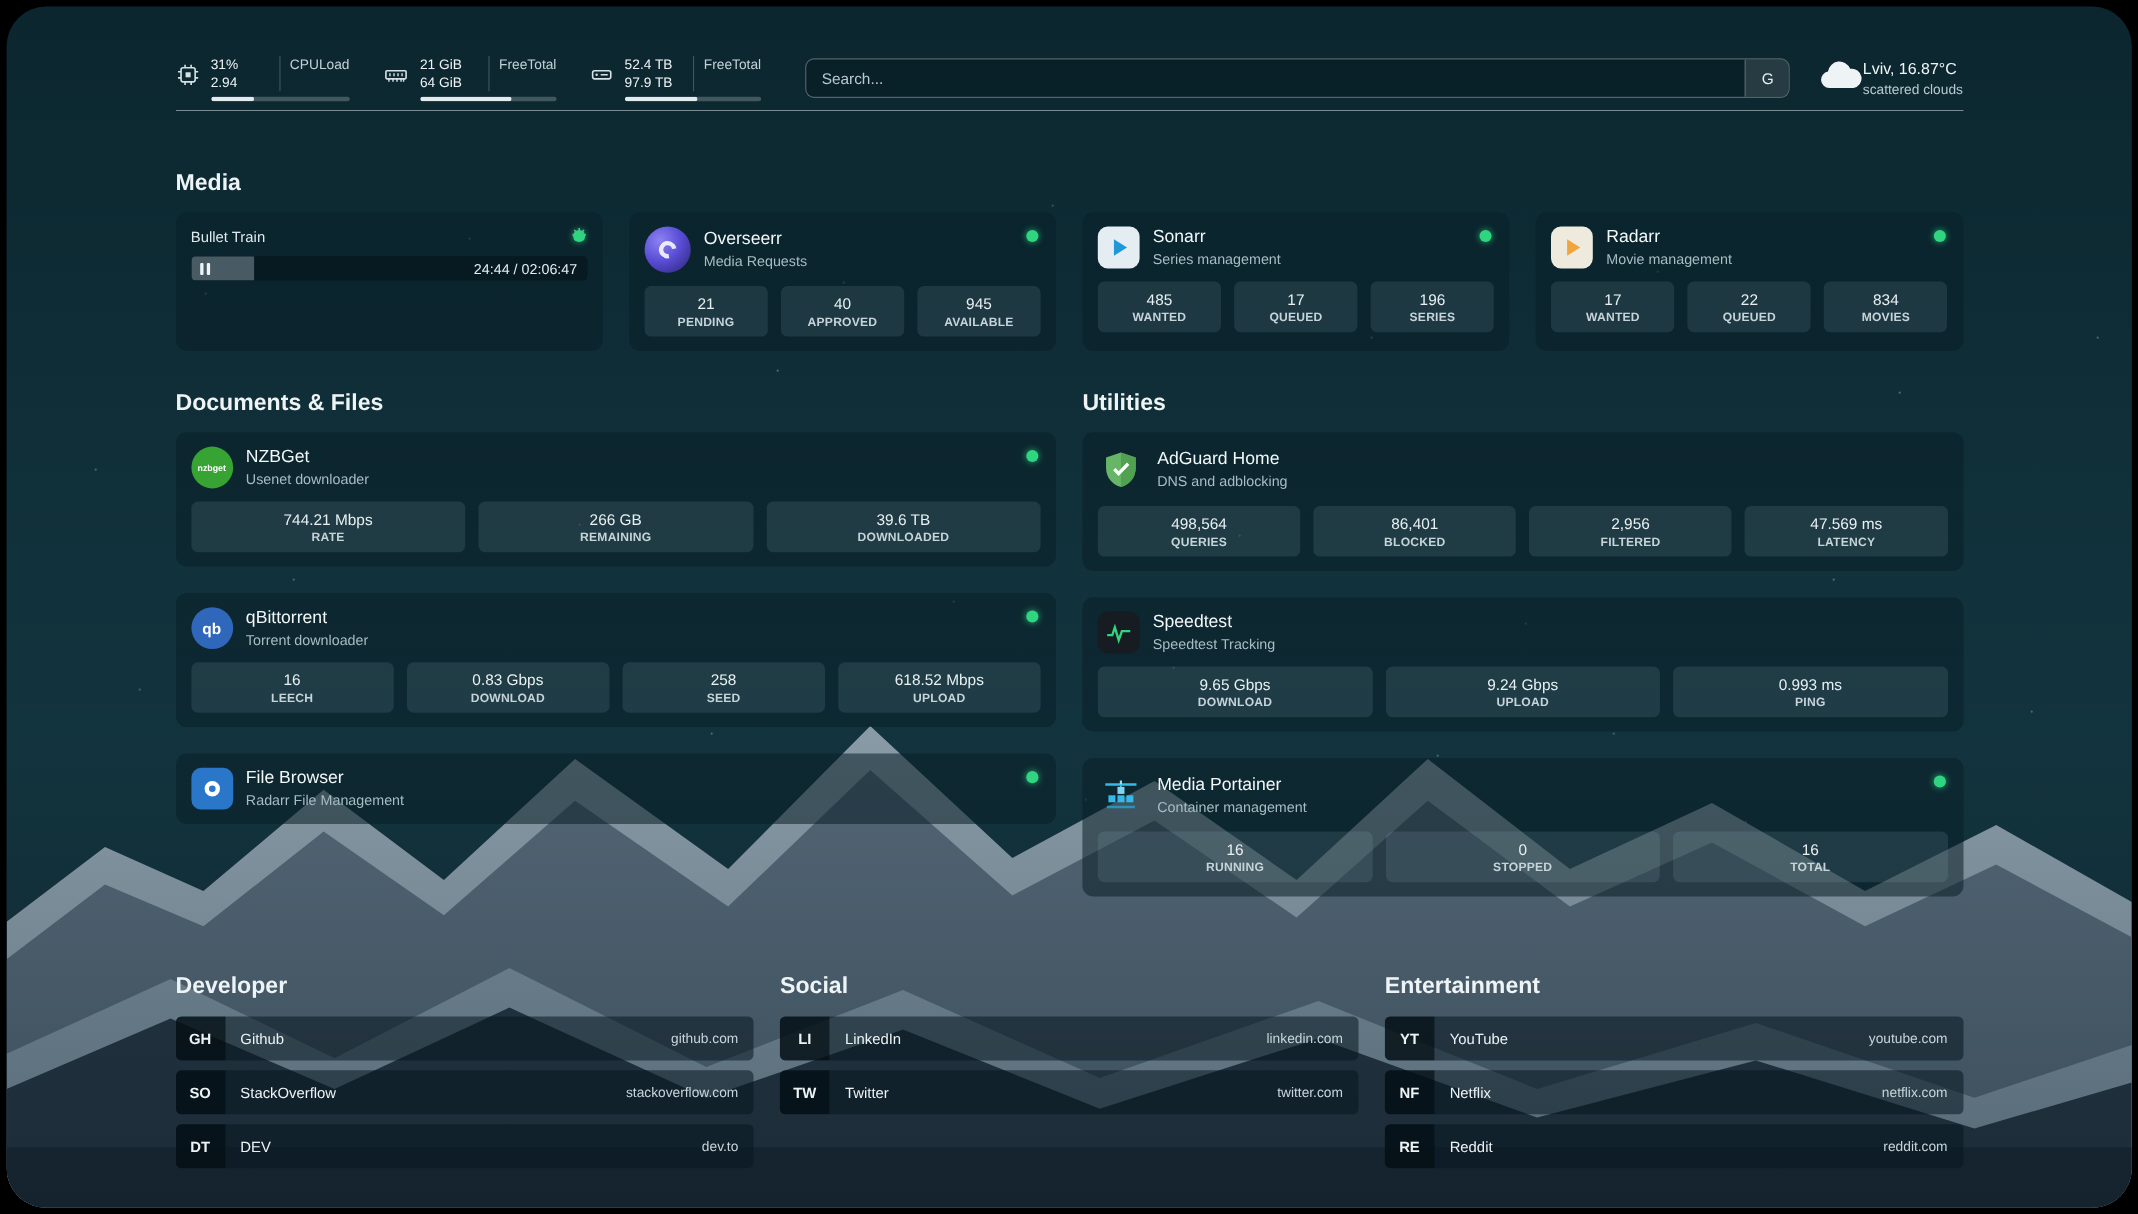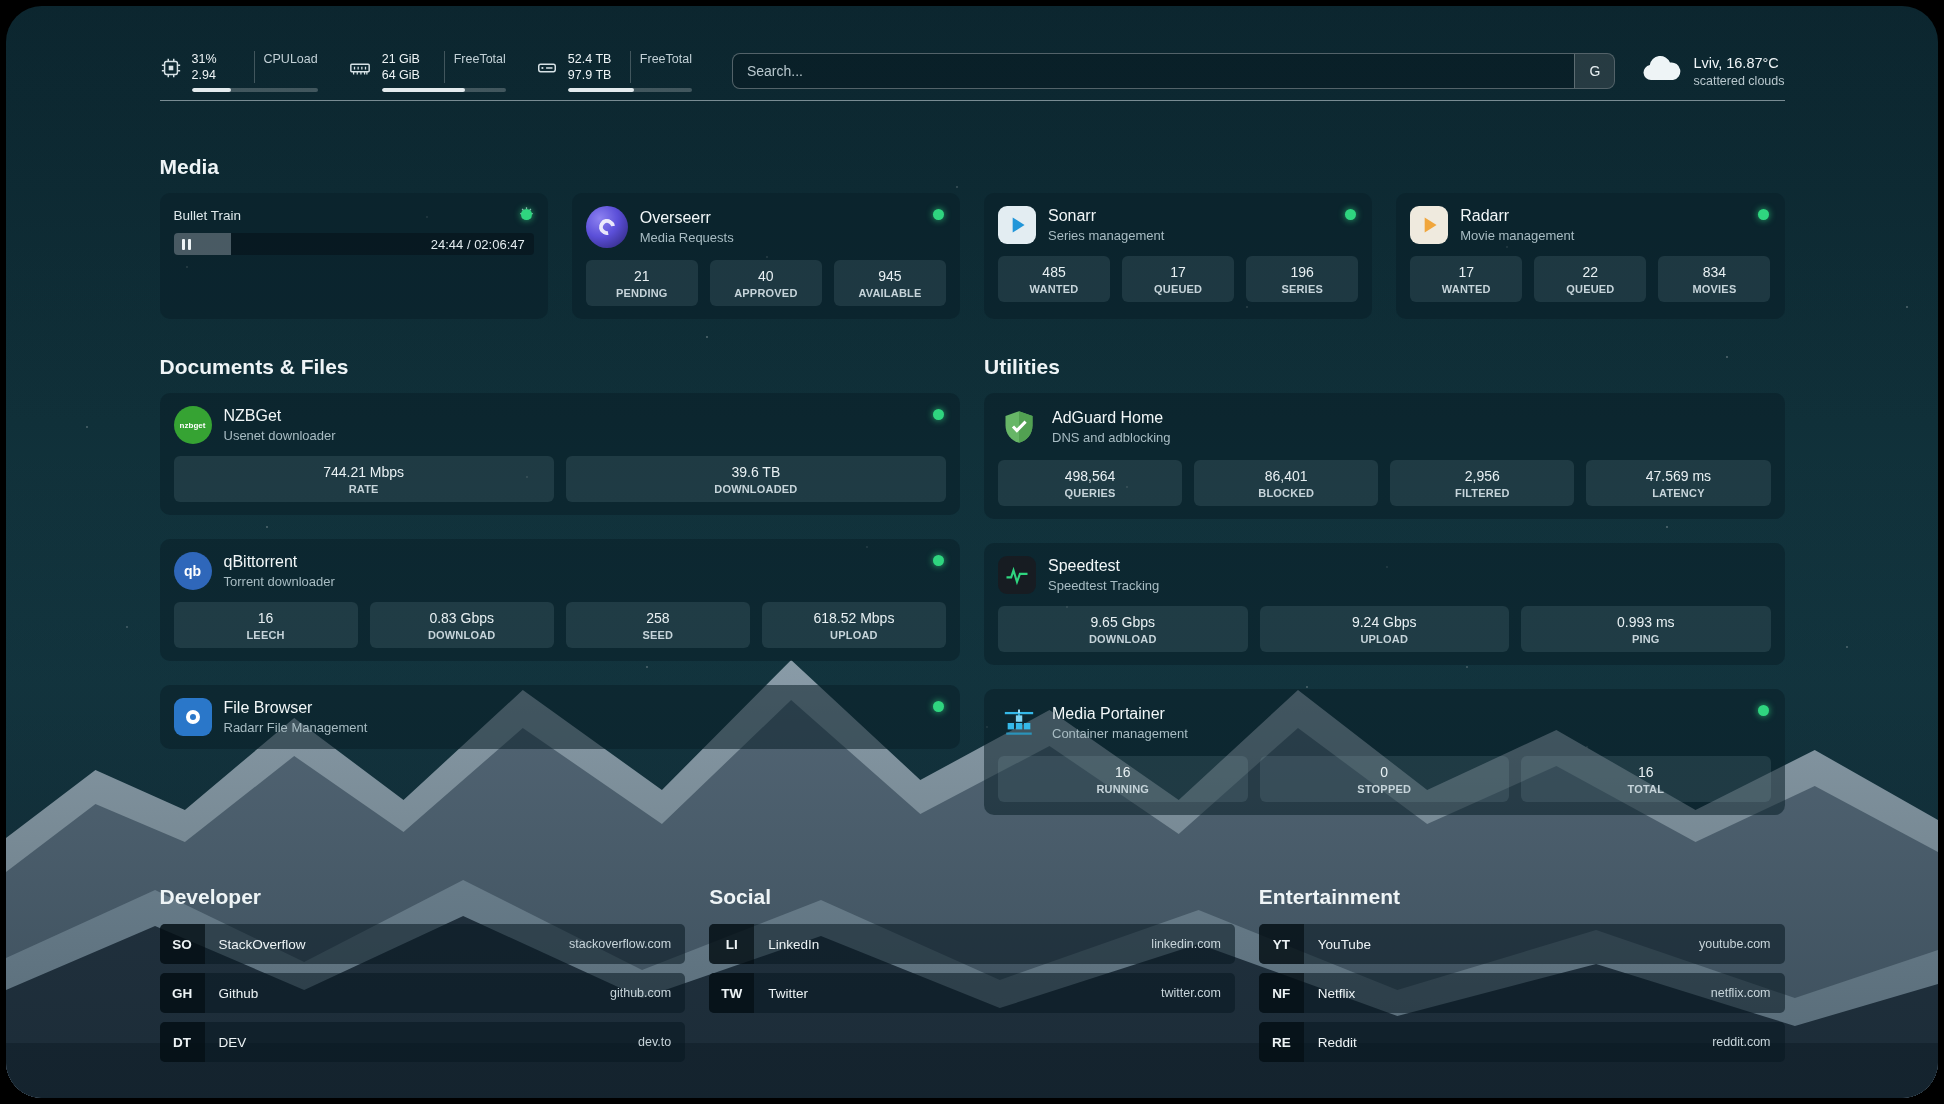--- a/index.html
+++ b/index.html
@@ -31,21 +31,21 @@
   .metric-body { display: flex; gap: 10px; }
   .metric-vals { display: flex; flex-direction: column; font-size: 12.5px; line-height: 16px; color: #eef4f6; min-width: 52px; }
   .metric-labels { display: flex; flex-direction: row; font-size: 12.5px; line-height: 16px; color: #c3d1d7; border-left: 1px solid rgba(255,255,255,0.22); padding-left: 9px; }
   .metric-bar { margin-top: 5px; height: 4px; width: 100%; min-width: 70px; border-radius: 2px; background: rgba(255,255,255,0.22); overflow: hidden; }
   .metric-bar > div { height: 100%; background: #e3ebee; border-radius: 2px; }
   .searchwrap { flex: 1; margin: 0 26px 0 40px; }
   .searchbar { display: flex; align-items: stretch; height: 36px; border: 1px solid rgba(255,255,255,0.30); border-radius: 8px; background: rgba(4,16,22,0.28); overflow: hidden; }
   .searchbar input { flex: 1; background: transparent; border: none; outline: none; color: #e8f0f3; font-size: 14px; padding: 0 14px; font-family: "Liberation Sans", sans-serif; }
   .searchbar input::placeholder { color: #b9c8ce; }
   .search-provider { width: 40px; display: flex; align-items: center; justify-content: center; background: rgba(255,255,255,0.12); border-left: 1px solid rgba(255,255,255,0.25); color: #e8f0f3; font-size: 14px; cursor: pointer; }
-  .weather { display: flex; gap: 12px; align-items: center; }
+  .weather { display: flex; align-items: center; }
   .weather-loc { font-size: 14.5px; color: #f0f5f7; }
   .weather-cond { font-size: 12.5px; color: #b9c8ce; margin-top: 3px; }
   .divider { border-top: 1px solid rgba(230,240,245,0.5); }
 
   
   .section-title { font-size: 21px; font-weight: 600; color: #eef4f6; }
   .media-title { margin-top: 54px; }
   .cards-row { display: flex; gap: 24px; margin-top: 14px; }
   .card { position: relative; flex: 1; background: rgba(9,31,40,0.55); border-radius: 10px; padding: 13px 14px; cursor: pointer; }
   .card-header { display: flex; align-items: center; gap: 12px; }
@@ -332,20 +332,24 @@
                 <div class="card-name">NZBGet</div>
                 <div class="card-desc">Usenet downloader</div>
               </div>
             </div>
             <div class="stats-row">
               <div class="stat">
                 <div class="stat-value">744.21 Mbps</div>
                 <div class="stat-label">RATE</div>
               </div>
               <div class="stat">
+                <div class="stat-value">266 GB</div>
+                <div class="stat-label">REMAINING</div>
+              </div>
+              <div class="stat">
                 <div class="stat-value">39.6 TB</div>
                 <div class="stat-label">DOWNLOADED</div>
               </div>
             </div>
           </div>
 
           <div class="card">
             <span class="status-dot"></span>
             <div class="card-header">
               <div class="svc-icon qb-bg">qb</div>
@@ -492,30 +496,30 @@
           </div>
         </div>
       </div>
     </div>
 
     <div class="bookmarks">
       <div class="bm-col">
         <div class="section-title">Developer</div>
         <div class="bm-rows">
           <div class="bm-row">
+            <span class="bm-abbr">GH</span>
+            <span class="bm-name">Github</span>
+            <span class="bm-url">github.com</span>
+          </div>
+          <div class="bm-row">
             <span class="bm-abbr">SO</span>
             <span class="bm-name">StackOverflow</span>
             <span class="bm-url">stackoverflow.com</span>
           </div>
           <div class="bm-row">
-            <span class="bm-abbr">GH</span>
-            <span class="bm-name">Github</span>
-            <span class="bm-url">github.com</span>
-          </div>
-          <div class="bm-row">
             <span class="bm-abbr">DT</span>
             <span class="bm-name">DEV</span>
             <span class="bm-url">dev.to</span>
           </div>
         </div>
       </div>
 
       <div class="bm-col">
         <div class="section-title">Social</div>
         <div class="bm-rows">

